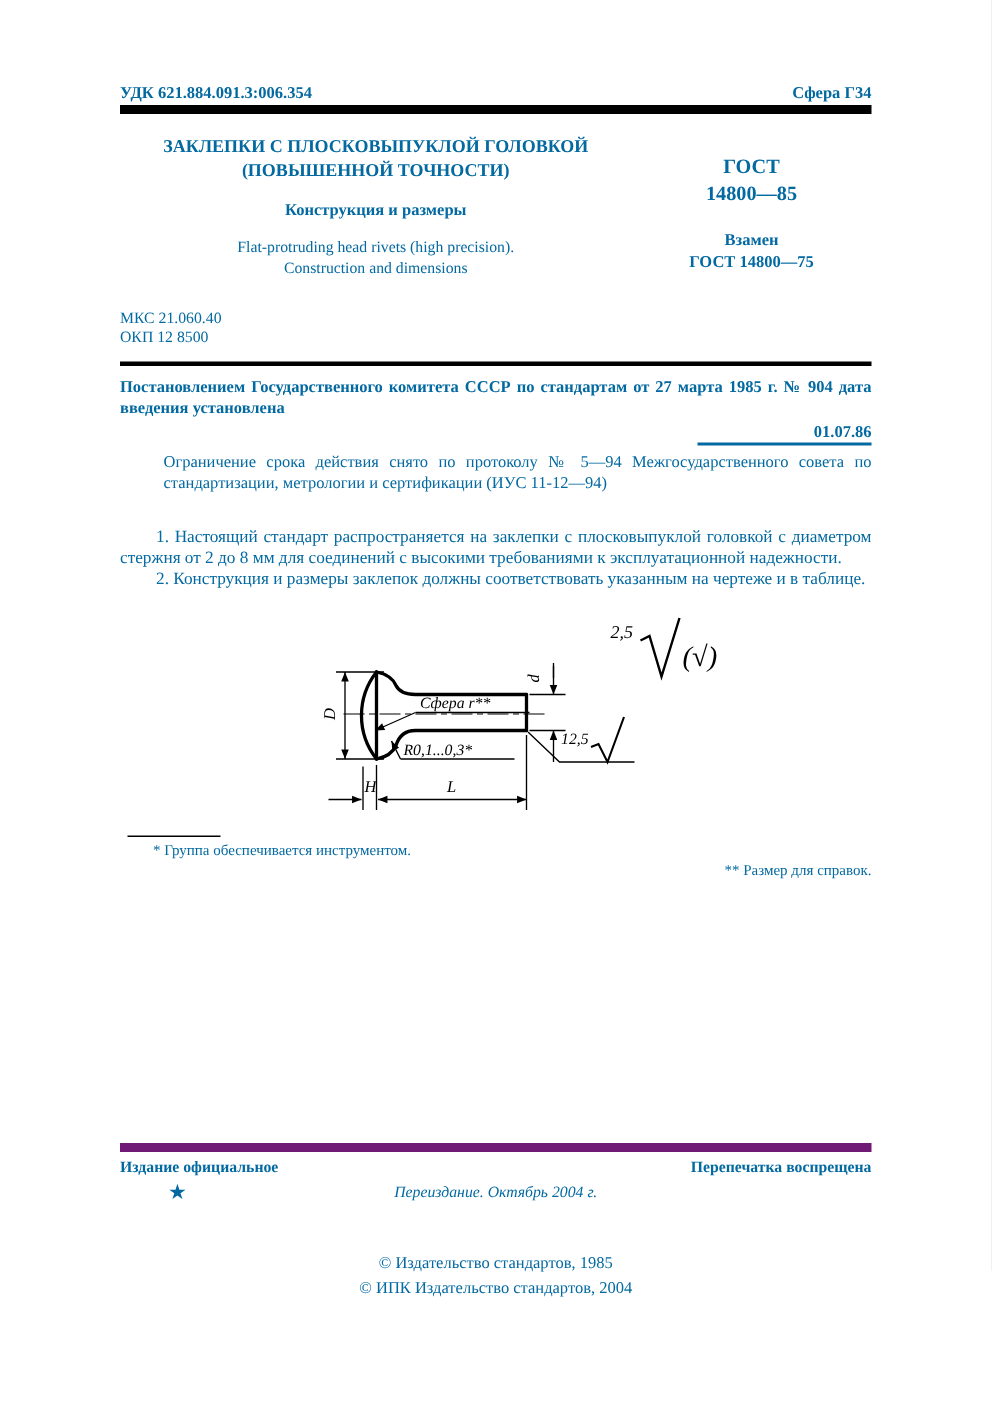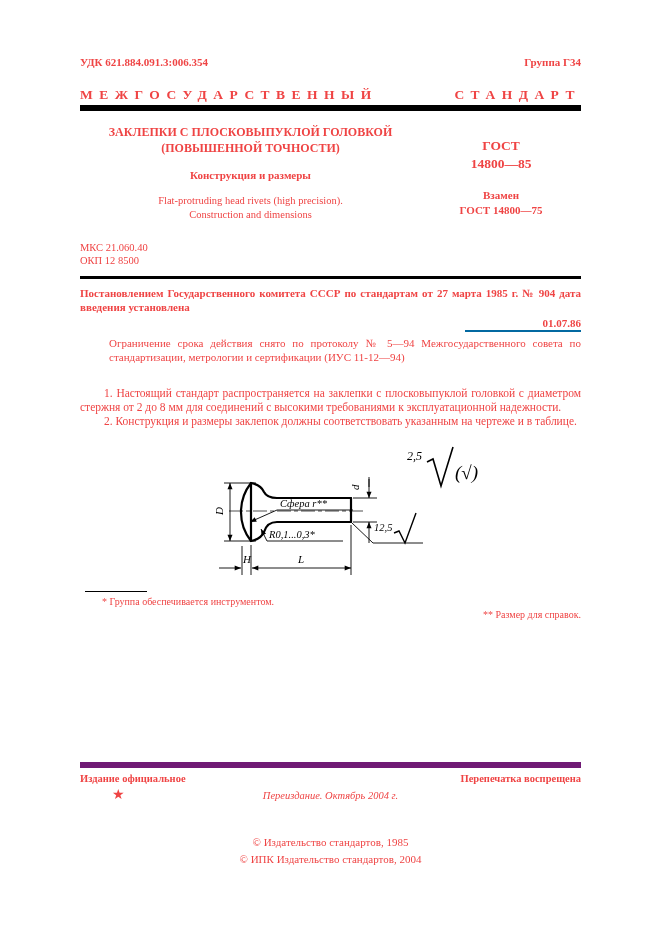--- a/index.html
+++ b/index.html
@@ -1,21 +1,21 @@
 <!DOCTYPE html>
 <html><head>
 <meta charset="utf-8">
 <style>
   html,body{margin:0;padding:0;background:#e8e8e8;}
   .page{
     position:relative;
     width:661px;height:936px;
     background:#ffffff;
     font-family:"Liberation Serif", serif;
-    color:#ef4444;
+    color:#0369a1;
     box-sizing:border-box;
     overflow:hidden;
   }
   .content{position:absolute;left:80px;top:0;width:501px;}
   .udk-row{margin-top:56px;display:flex;justify-content:space-between;font-weight:bold;font-size:11px;}
   .standard-row{margin-top:19px;display:flex;justify-content:space-between;font-weight:bold;font-size:13.5px;}
   .standard-row .w1{letter-spacing:0.48em;}
   .standard-row .w2{letter-spacing:0.48em;}
   .header-bar{margin-top:2px;height:6px;background:#000;}
   .title-section{display:flex;margin-top:14px;}
@@ -48,27 +48,23 @@
   .copyrights{margin-top:28px;text-align:center;font-size:11px;line-height:1.55;}
 </style>
 </head>
 <body>
 
 <div class="page">
   <div class="content">
 
     <div class="udk-row">
       <span>УДК 621.884.091.3:006.354</span>
-      <span>Группа Г34</span>
+      <span>Сфера Г34</span>
     </div>
 
-    <div class="standard-row">
-      <span class="w1">МЕЖГОСУДАРСТВЕННЫЙ</span>
-      <span class="w2">СТАНДАРТ</span>
-    </div>
     <div class="header-bar"></div>
 
     <div class="title-section">
       <div class="title-left">
         <div class="title-ru">
           <div>ЗАКЛЕПКИ С ПЛОСКОВЫПУКЛОЙ ГОЛОВКОЙ</div>
           <div>(ПОВЫШЕННОЙ ТОЧНОСТИ)</div>
         </div>
         <div class="subtitle">Конструкция и размеры</div>
         <div class="title-en">

